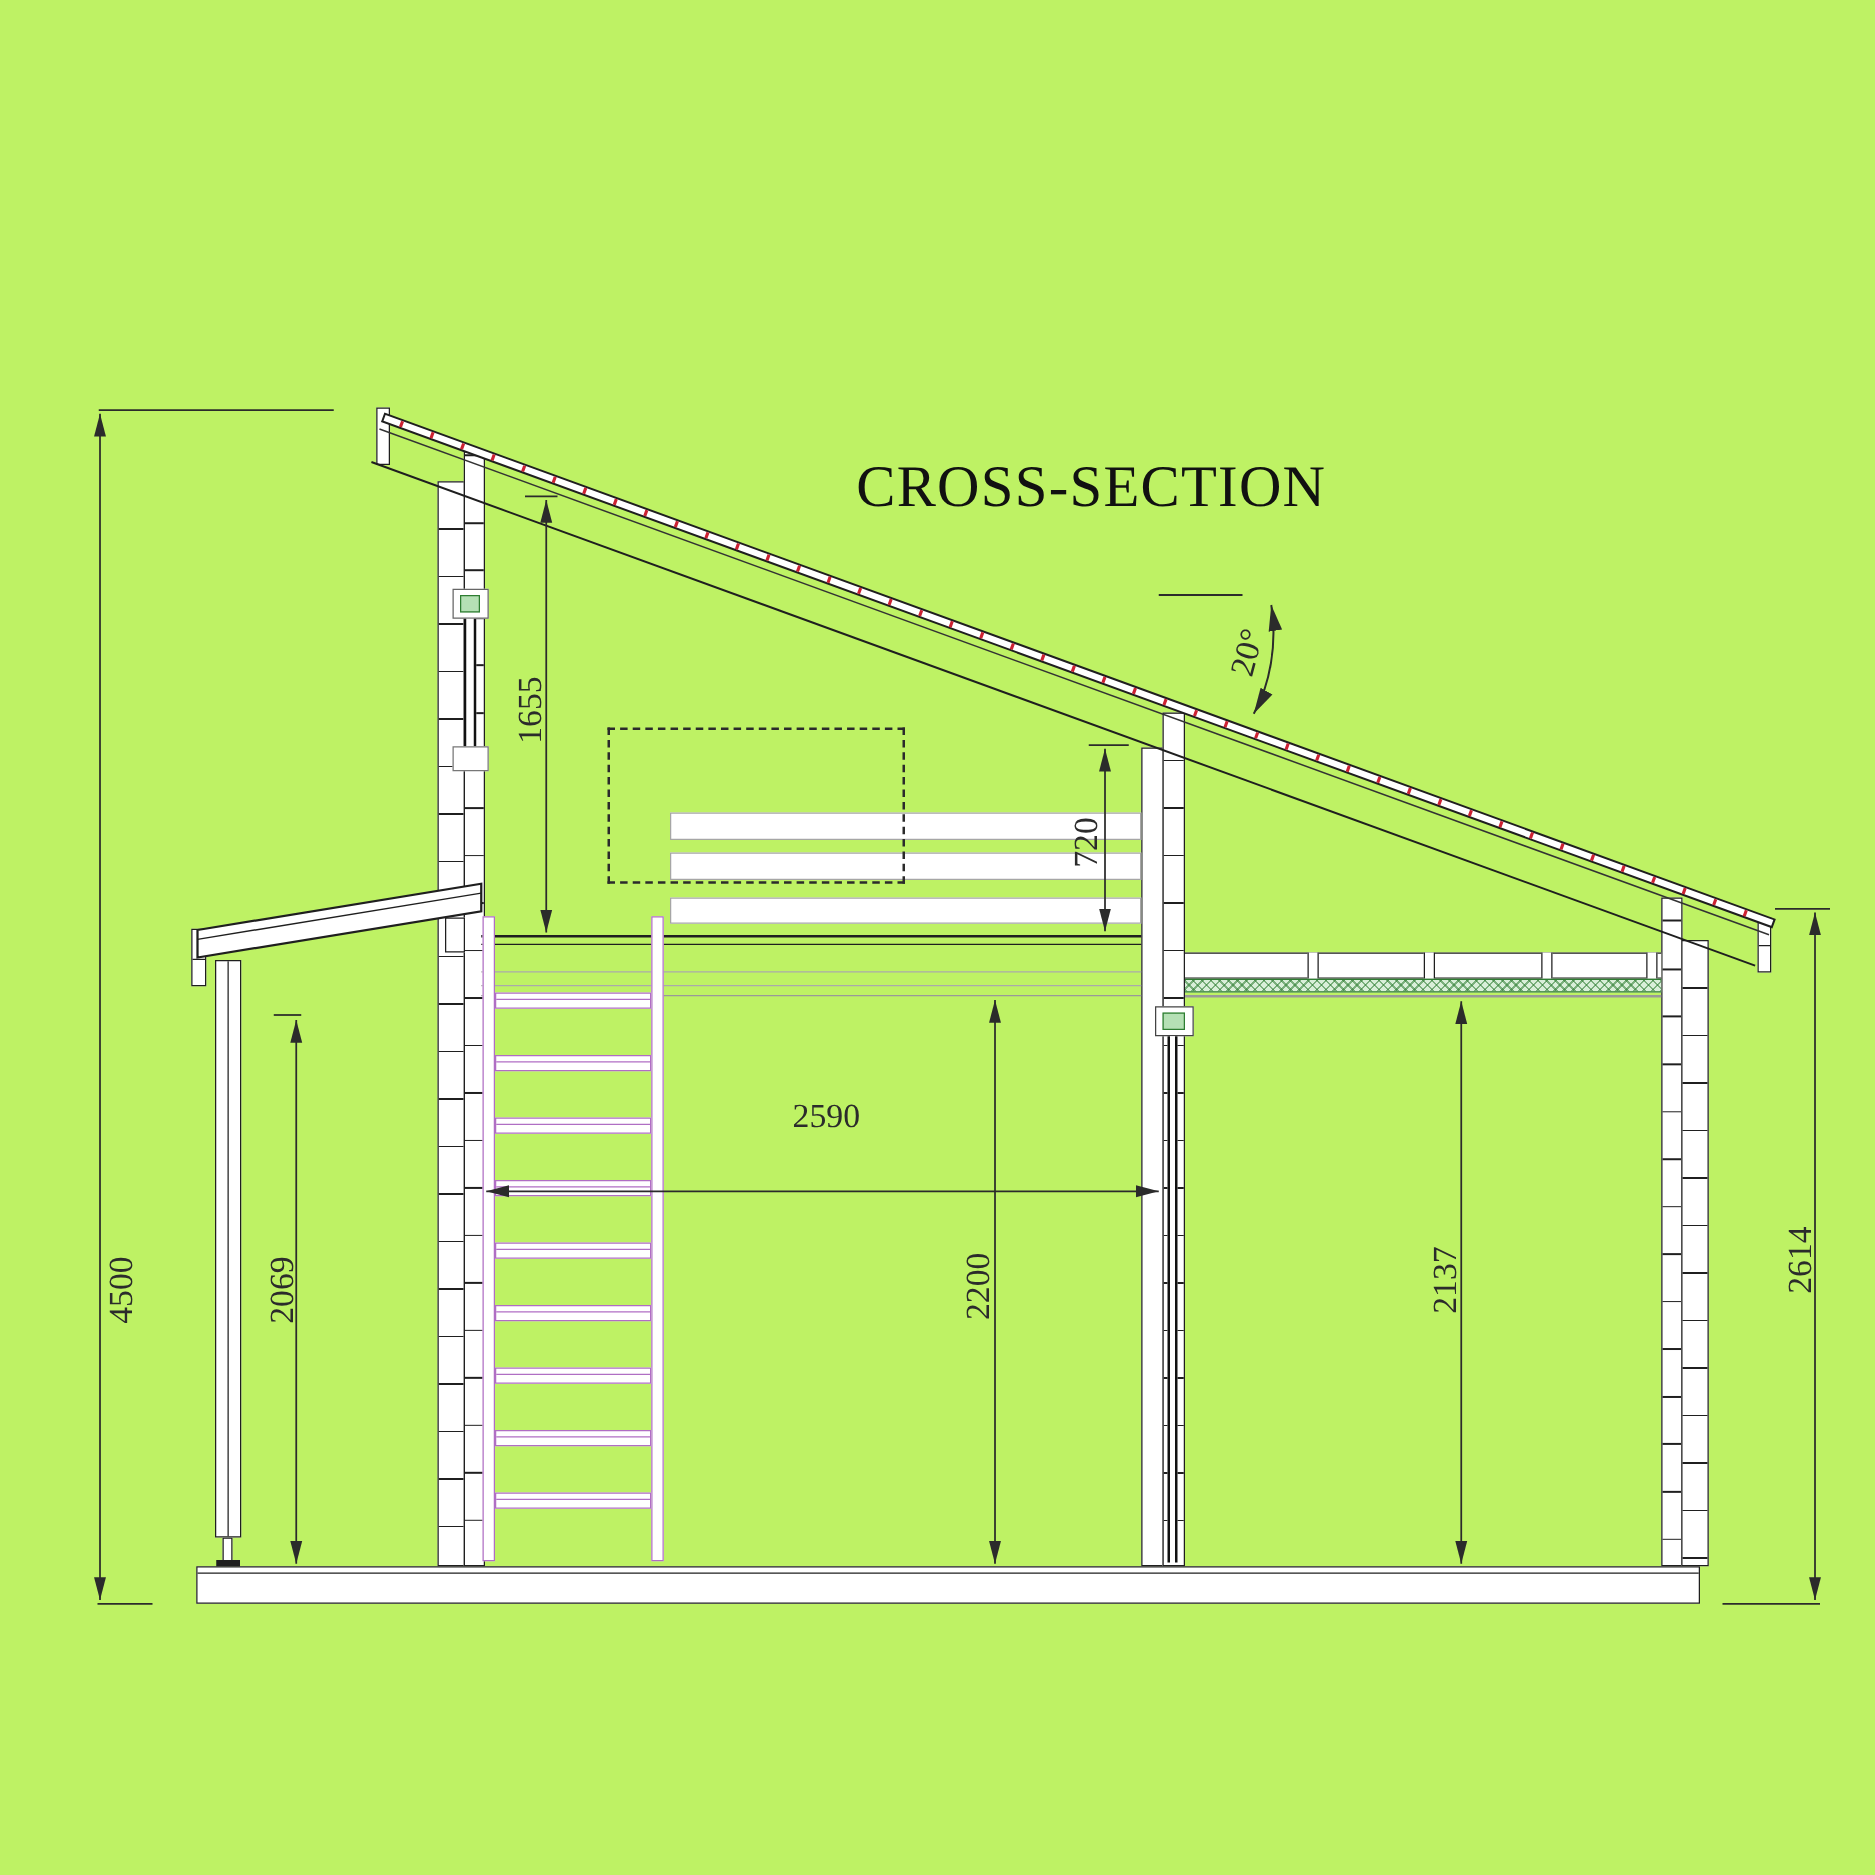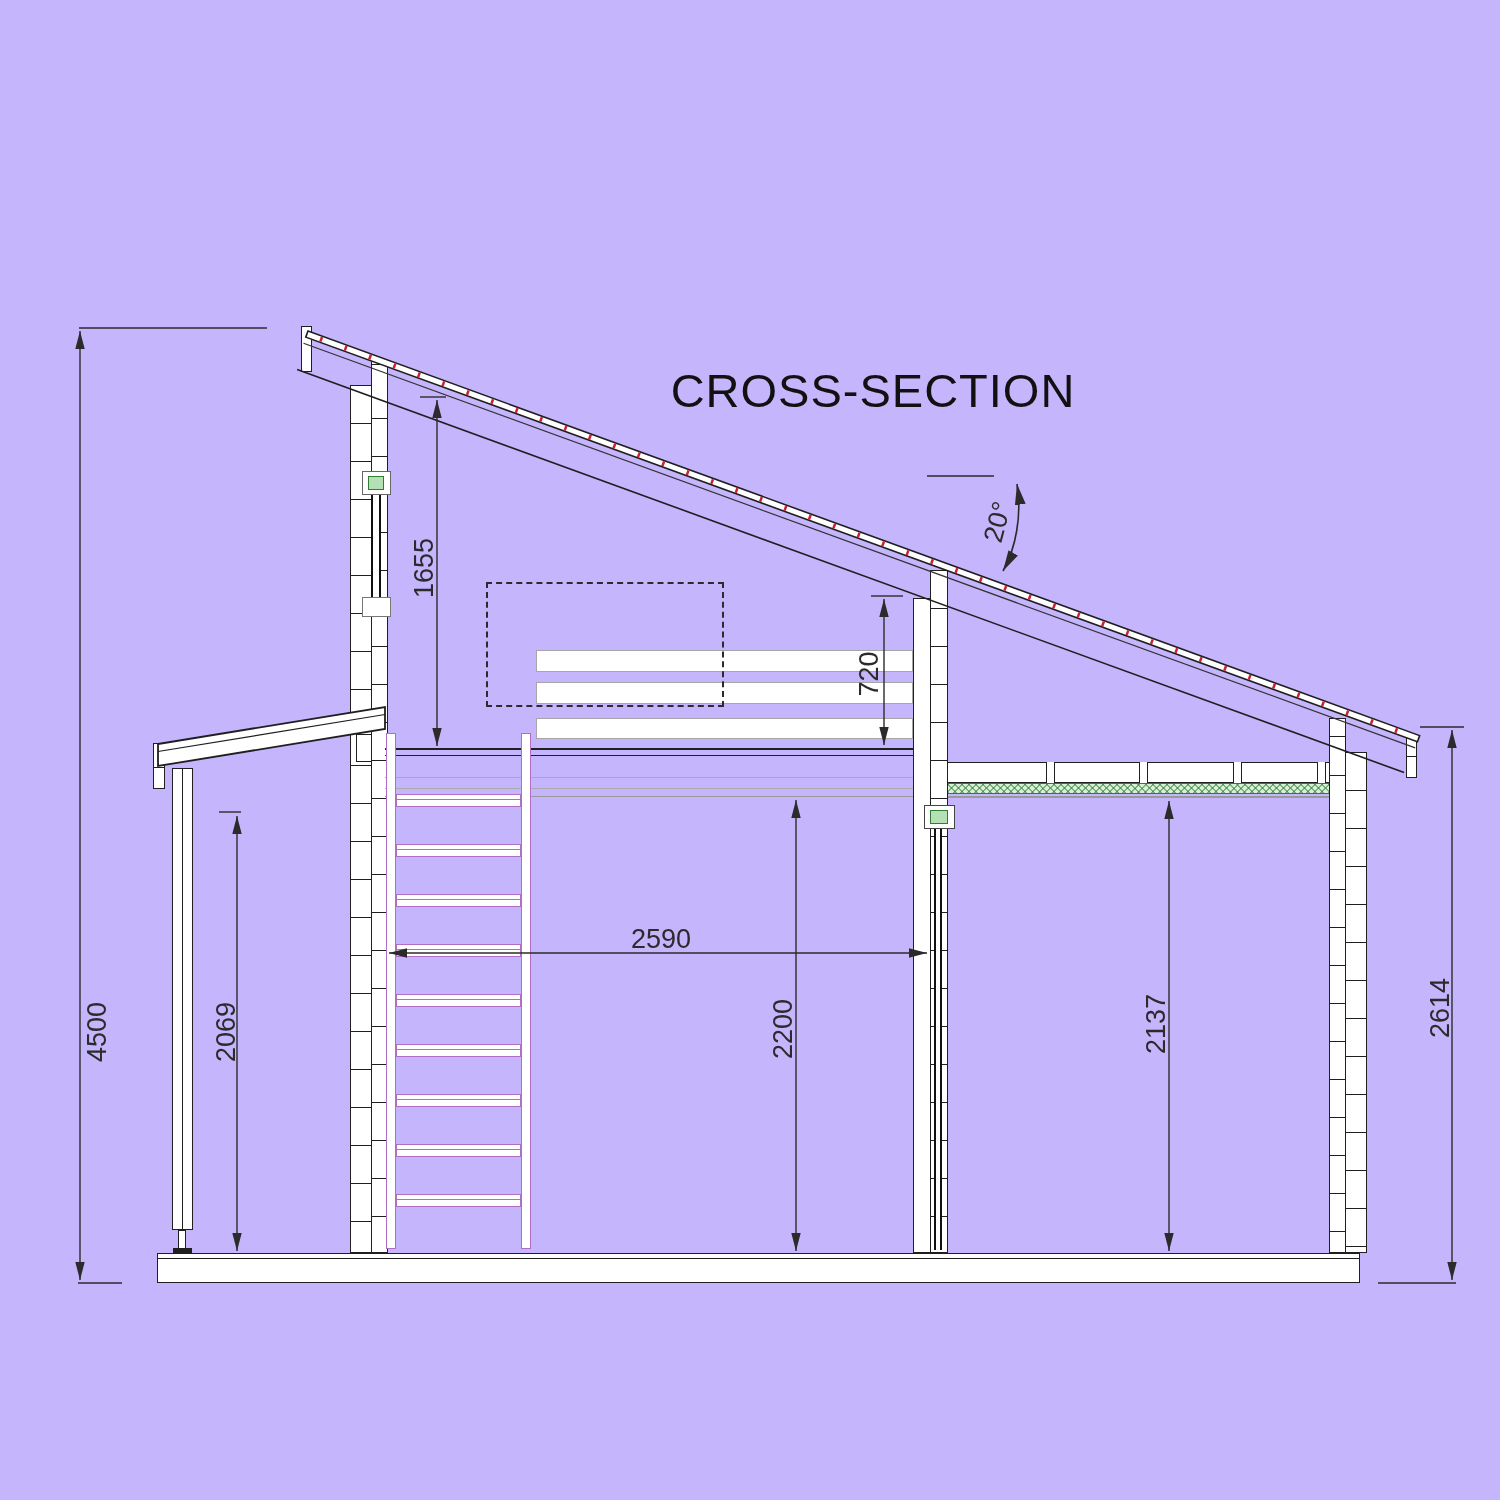--- a/index.html
+++ b/index.html
@@ -1,18 +1,18 @@
 <!DOCTYPE html>
 <html><head>
 <meta charset="utf-8">
 <style>
   html,body{margin:0;padding:0;background:#fff;}
   *{box-sizing:border-box;}
-  #canvas{position:relative;width:1500px;height:1500px;background:#c4b5fd;overflow:hidden;
-          font-family:Liberation Sans, sans-serif;}
+  #canvas{position:relative;width:1500px;height:1500px;background:#bef264;overflow:hidden;
+          font-family:Liberation Serif, serif;}
   .abs{position:absolute;}
   
   .outl{border:1.5px solid #1f1f1f;background:#fff;}
   .outl-thin{border:1.2px solid #1f1f1f;background:#fff;}
   .logs{background-image:repeating-linear-gradient(to bottom,transparent 0,transparent 36.7px,#1f1f1f 36.7px,#1f1f1f 38px);}
   .logs-off{background-position:0 19px;}
   .gray-outl{border:1.5px solid #a6a6a6;background:#fff;}
   .dashed{border:2.5px dashed #2b2b2b;background:transparent;}
   .purple{border:1.6px solid #b06ec4;background:#fff;}
   .rung{border:1.6px solid #b06ec4;background:
@@ -155,19 +155,19 @@
       <line x1="1452" y1="730" x2="1452" y2="1280" marker-start="url(#arw)" marker-end="url(#arw)"></line>
     </g>
   </svg>
 
   <div id="title">CROSS-SECTION</div>
 
   <div class="dim v" style="left:97px;top:1032px;">4500</div>
   <div class="dim v" style="left:424px;top:568px;">1655</div>
   <div class="dim v" style="left:869px;top:674px;">720</div>
   <div class="dim v" style="left:226px;top:1032px;">2069</div>
-  <div class="dim" style="left:661px;top:939px;">2590</div>
+  <div class="dim" style="left:661px;top:893px;">2590</div>
   <div class="dim v" style="left:783px;top:1029px;">2200</div>
   <div class="dim v" style="left:1156px;top:1024px;">2137</div>
   <div class="dim v" style="left:1440px;top:1008px;">2614</div>
   <div class="dim a" style="left:998px;top:522px;">20°</div>
 
 </div>
 
 </body></html>

